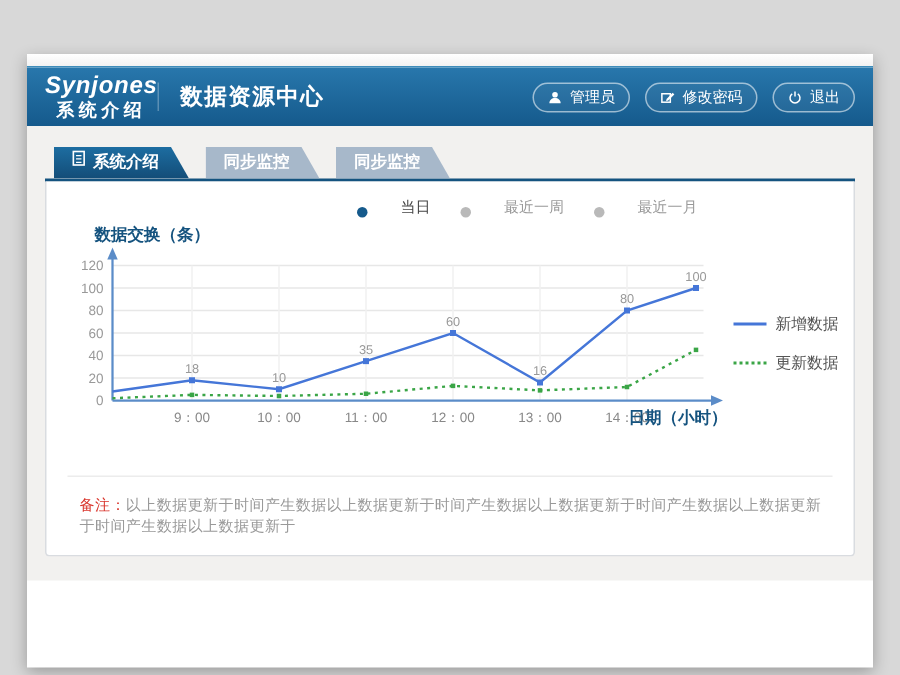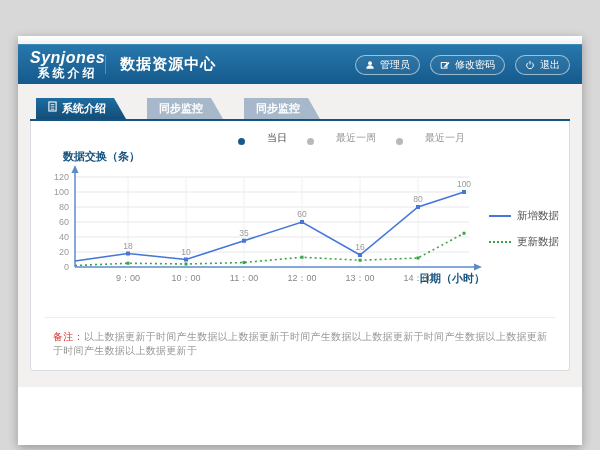--- a/index.html
+++ b/index.html
@@ -17,21 +17,21 @@
   .hbtn{display:flex;align-items:center;gap:5px;border:1px solid rgba(255,255,255,.55);border-radius:10px;padding:2px 9px;font-size:10px;color:#fff;margin-left:10px;background:rgba(255,255,255,.05);cursor:pointer;white-space:nowrap}
   .hbtn svg{display:block}
   
   .nav{height:25px;background:#fff;display:flex;align-items:center;padding-left:22px;border-bottom:1px solid #dcdcdc;box-shadow:0 1px 2px rgba(0,0,0,.06)}
   .nav-item{font-size:12px;font-weight:bold;color:#1c5d92;padding:0 26px;border-right:1px solid #d8d8d8;line-height:14px;cursor:pointer}
   .nav-item:last-child{border-right:none}
   
   .content{height:303px;background:#f2f1ef;padding:14px 12px 0}
   .tabs{display:flex;align-items:flex-end;margin-left:6px;height:21px}
   .tab{color:#fff;font-size:11px;font-weight:bold;line-height:21px;height:21px;padding:0 20px 0 12px;clip-path:polygon(0 0,calc(100% - 12px) 0,100% 100%,0 100%);background:#a7b8ca;display:flex;gap:5px;align-items:center;cursor:pointer}
-  .tab + .tab{margin-left:21px}
+  .tab + .tab{margin-left:11px}
   .tab.active{background:linear-gradient(#1d6da1,#134d78)}
   .tabs-underline{height:2px;background:#14537f}
   .panel{background:#fff;border:1px solid #d9dce0;border-top:none;border-radius:0 0 3px 3px;height:250px;padding:10px 8px 0;position:relative}
   
   .filters{display:flex;justify-content:flex-end;gap:20px;margin-right:96px;height:14px;align-items:center}
   .filter{display:flex;align-items:flex-end;gap:22px;font-size:10px;color:#999;cursor:pointer}
   .filter .dot{width:7px;height:7px;border-radius:50%;background:#b9b9b9}
   .filter.selected{color:#444}
   .filter.selected .dot{background:#155a8c}
   

